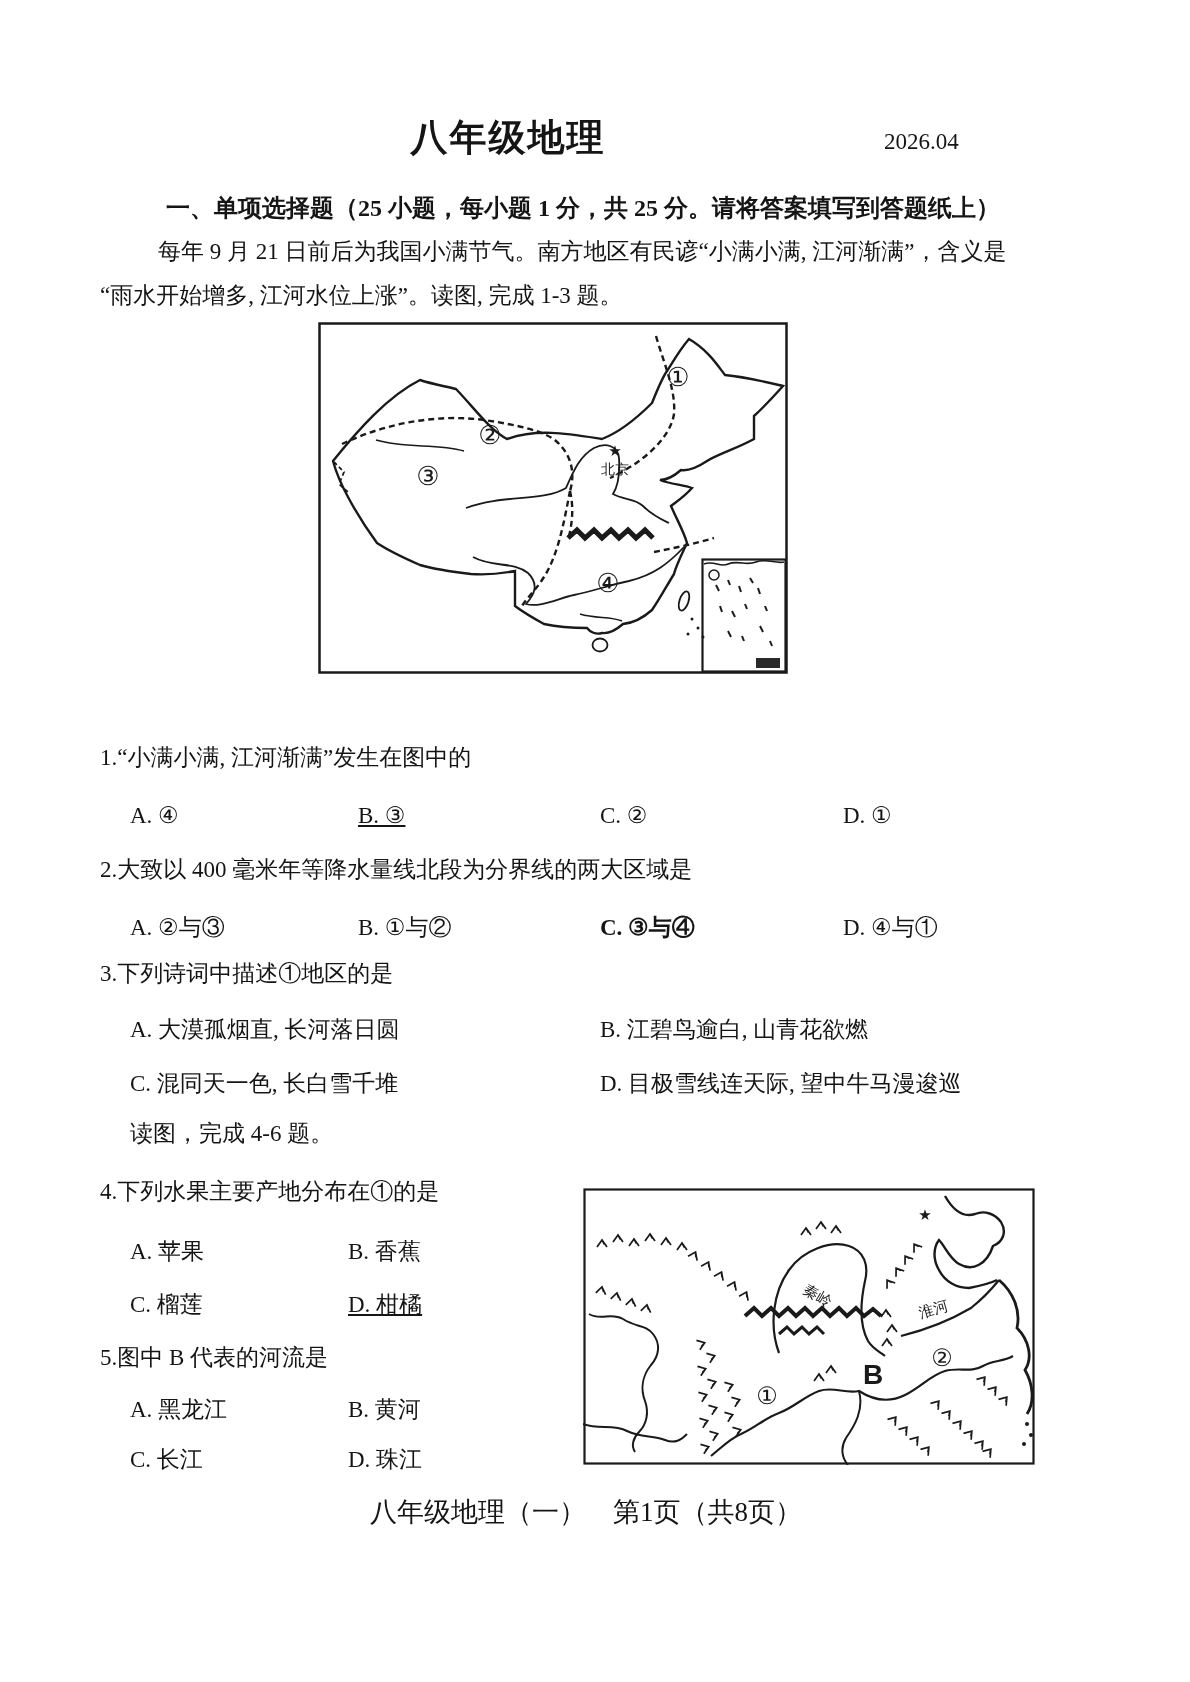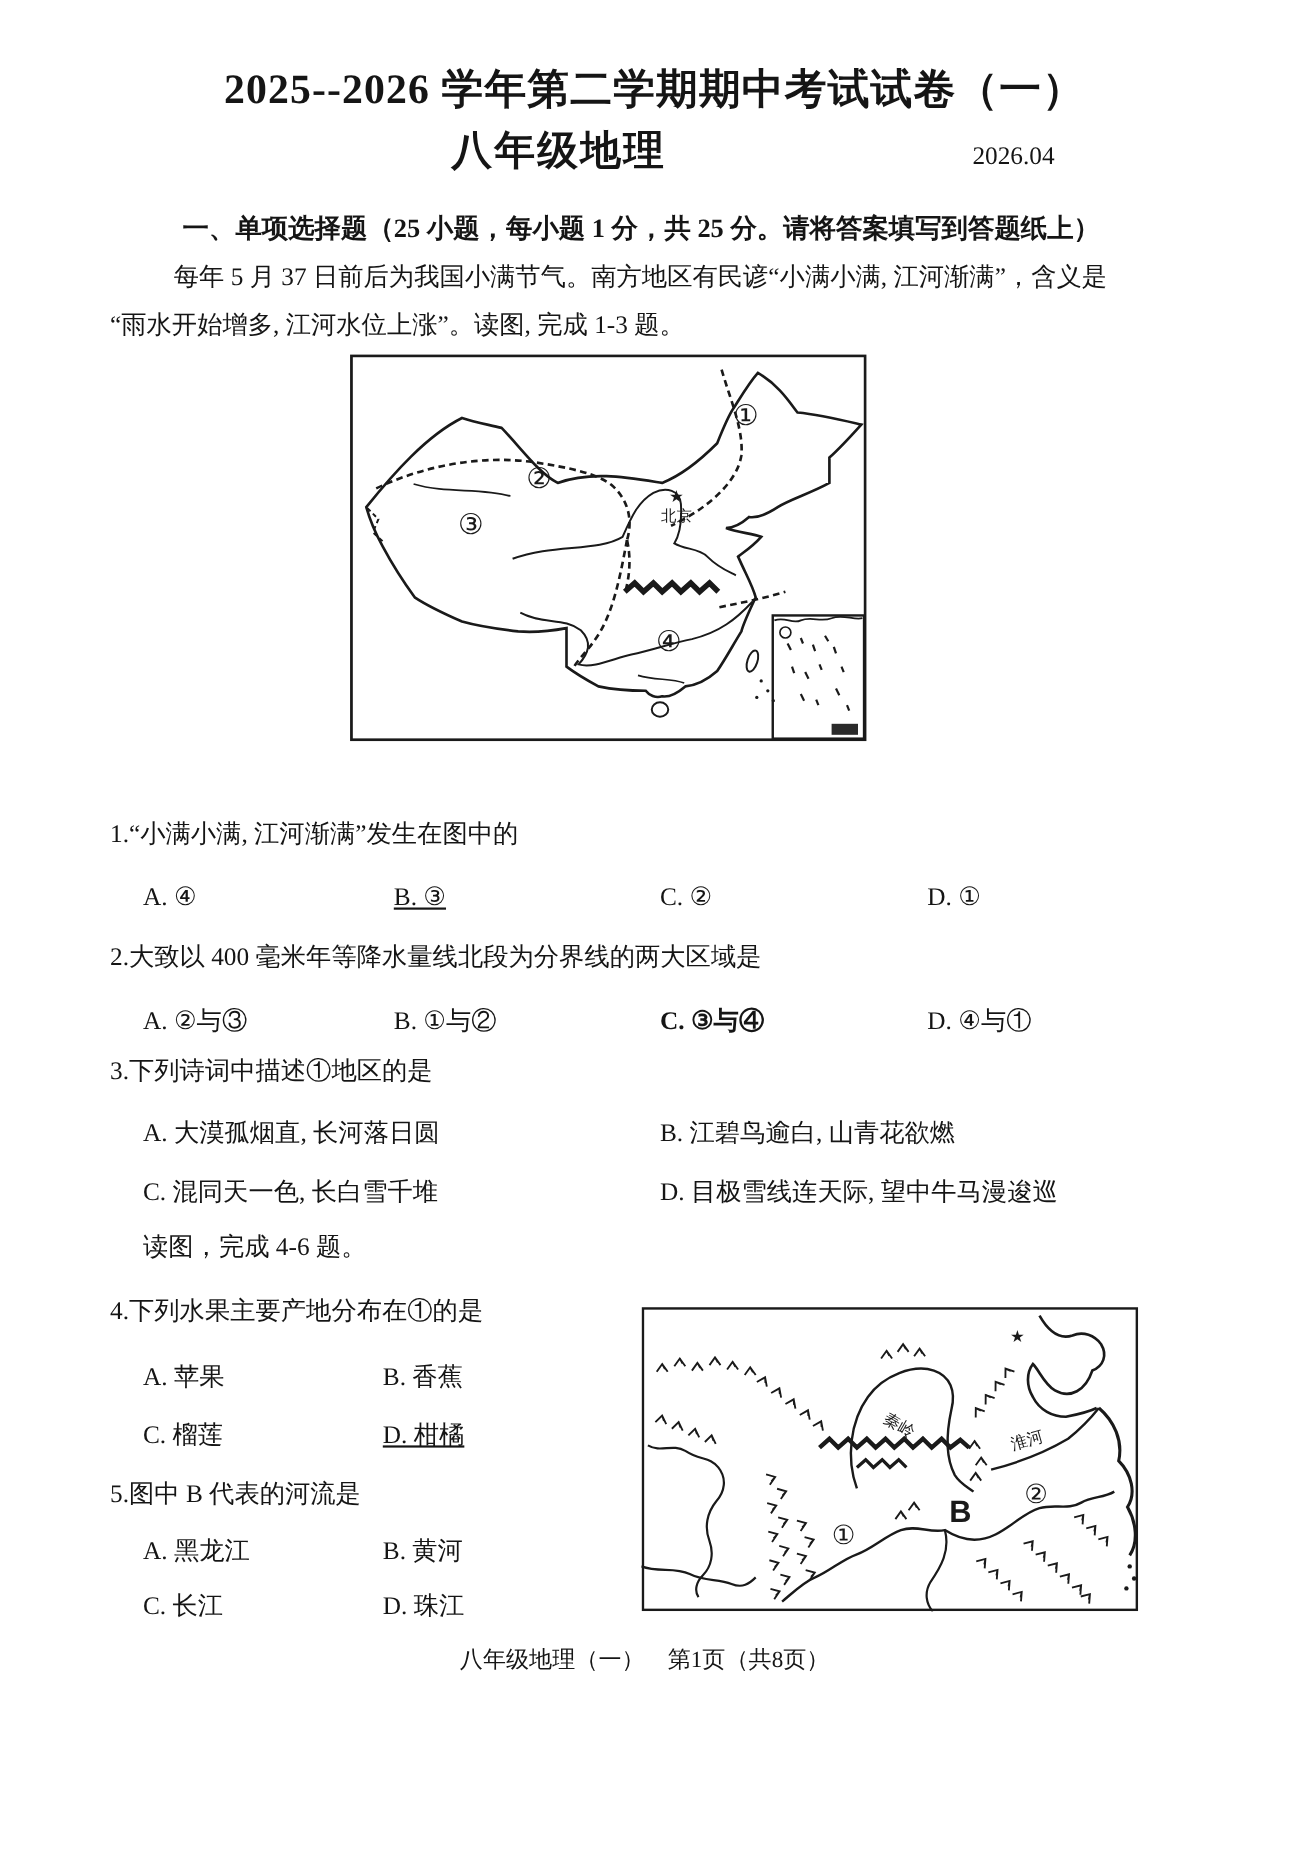--- a/index.html
+++ b/index.html
@@ -3,36 +3,35 @@
 <meta charset="utf-8">
 <style>
   html,body{margin:0;padding:0;background:#ffffff;}
   body{font-family:"Liberation Serif","DejaVu Serif",serif;color:#151515;}
   #page{position:relative;width:1190px;height:1682px;background:#ffffff;margin:0 auto;overflow:hidden;}
   .t{position:absolute;white-space:nowrap;color:#151515;font-size:23px;line-height:1.2;}
   .title1{left:0;top:60px;width:1190px;text-align:center;font-size:38px;font-weight:bold;letter-spacing:1px;}
   .title2{left:0;top:116px;width:1016px;text-align:center;font-size:37px;font-weight:bold;letter-spacing:2px;}
   .date{left:884px;top:128px;font-size:23px;}
   .section{left:166px;top:194px;font-size:24px;font-weight:bold;}
-  .footer{left:0;top:1496px;width:1172px;text-align:center;font-size:21px;}
+  .footer{left:0;top:1496px;width:1172px;text-align:center;font-size:27px;}
   .map-box{position:absolute;}
   .map-box svg{display:block;}
   .mapline{fill:none;stroke:#1a1a1a;}
 </style>
 </head>
 <body>
 
 <div id="page">
 
-  <div class="t title1">2025--2026 学年第二学期期中考试试卷（一）</div>
   <div class="t title2">八年级地理</div>
   <div class="t date">2026.04</div>
 
   <div class="t section">一、单项选择题（25 小题，每小题 1 分，共 25 分。请将答案填写到答题纸上）</div>
-  <div class="t" style="left:158px;top:238px;">每年 5 月 37 日前后为我国小满节气。南方地区有民谚“小满小满, 江河渐满”，含义是</div>
+  <div class="t" style="left:158px;top:238px;">每年 9 月 21 日前后为我国小满节气。南方地区有民谚“小满小满, 江河渐满”，含义是</div>
   <div class="t" style="left:100px;top:282px;">“雨水开始增多, 江河水位上涨”。读图, 完成 1-3 题。</div>
 
   <div class="map-box" style="left:318px;top:322px;">
     <svg width="470" height="352" viewBox="0 0 470 352">
       <rect x="1.5" y="1.5" width="467" height="349" fill="none" stroke="#1a1a1a" stroke-width="2.5"></rect>
       <path class="mapline" stroke-width="2.4" d="M15,139 C40,108 70,74 102,58 C114,62 126,64 138,67 C158,88 172,108 189,117 C220,106 252,112 284,117 C302,110 320,95 334,81 C340,66 344,56 349,49 C356,38 363,26 371,17 C390,28 400,44 407,53 C428,55 448,60 465,64 C456,74 446,85 436,94 L436,117 C420,126 400,132 389,139 C380,145 370,149 363,148 C355,155 348,158 342,158 C352,162 366,163 374,166 C366,175 358,180 353,184 C360,200 366,210 369,221 C363,234 358,244 356,252 C348,265 341,278 334,288 C325,296 315,301 305,302 C298,308 291,312 284,311 C278,313 272,310 269,306 C255,306 240,305 226,302 C215,296 205,290 197,284 L197,249 C181,252 166,253 153,252 C136,250 116,247 102,243 C86,236 71,229 59,221 C48,206 38,190 30,175 C24,164 18,150 15,139 Z"></path>
       <path class="mapline" stroke-width="1.8" stroke-dasharray="4 3" d="M16,140 L26,150 L21,162 L31,171"></path>
       <g>
         <path class="mapline" stroke-width="1.6" d="M58,118 C88,127 118,121 146,129"></path>
         <path class="mapline" stroke-width="1.8" d="M148,186 C185,172 225,180 248,166 C256,148 262,134 276,126 C288,120 300,124 301,136 C302,152 300,164 295,172 C305,178 317,176 325,184 C335,194 343,197 351,201"></path>

